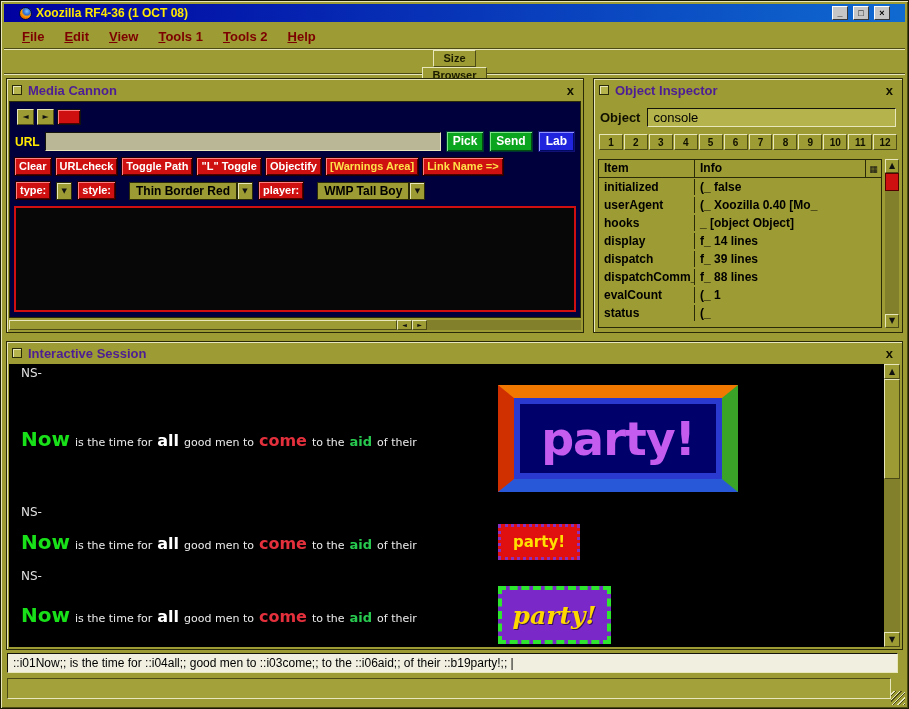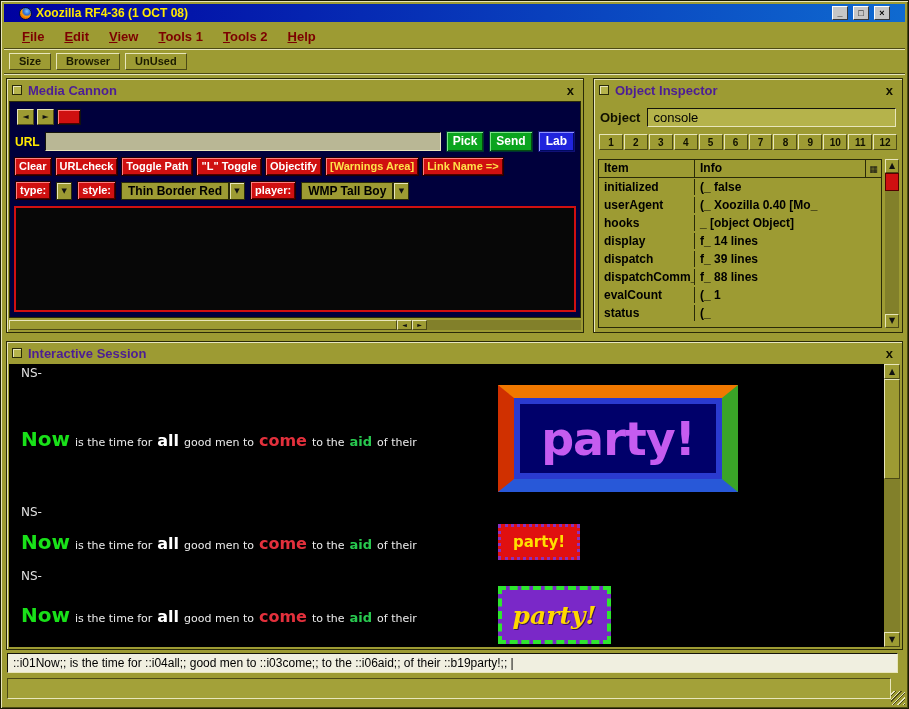--- a/index.html
+++ b/index.html
@@ -23,22 +23,22 @@
             border-right:1px solid #383838; border-bottom:1px solid #383838;
             display:flex; align-items:center; justify-content:center;
             font-size:9px; font-weight:bold; color:#000; line-height:1; }
 
   
   .menubar { position:absolute; left:3px; top:23px; right:3px; height:25px;
              display:flex; align-items:center; padding:0 8px;
              border-bottom:1px solid #4c4a15; box-shadow:0 1px 0 #e8e6bb; }
   .menu-item { color:#7c0000; font-weight:bold; font-size:13px; padding:2px 10px; white-space:nowrap; }
   .toolbar { position:absolute; left:3px; top:49px; right:3px; height:24px;
-             display:flex; align-items:center; gap:5px; padding:0 5px;
-             border-bottom:1px solid #4c4a15; box-shadow:0 1px 0 #e8e6bb; }
+             display:flex; align-items:center; padding:0 5px;
+             border-bottom:1px solid #4c4a15; box-shadow:0 1px 0 #e8e6bb;flex-direction:column; }
   .tbtn { background:#9d9b33; color:#1c1c00; font-weight:bold; font-size:11px;
           font-family:inherit; padding:1px 9px 2px;
           border-top:1px solid #e8e6bb; border-left:1px solid #e8e6bb;
           border-right:1px solid #4c4a15; border-bottom:1px solid #4c4a15; }
 
   
   .panel { position:absolute; background:#9d9b33; border:1px solid #2a2a08;
            box-shadow: inset 1px 1px 0 #e8e6bb; }
   .ptitle { height:22px; display:flex; align-items:center; gap:6px; padding:0 5px; }
   .picon { width:10px; height:10px; border:1px solid #2a2a08; background:#b5b34b;
@@ -77,21 +77,21 @@
   .mc-row3 { display:flex; gap:3px; padding:5px 4px 0; }
   .rbtn { background:#cf1010; color:#fff; font-weight:bold; font-size:11px; font-family:inherit;
           padding:2px 4px 3px; border:1px solid #200;
           box-shadow: inset 1px 1px 0 #ff8080, inset -1px -1px 0 #500000; white-space:nowrap; }
   .rbtn.yel { color:#ffe14a; }
   .mc-row4 { display:flex; align-items:center; gap:5px; padding:5px 5px 0; }
   .drop-arrow { width:16px; height:18px; background:#9d9b33; border:1px solid #2a2a08;
                 box-shadow: inset 1px 1px 0 #e8e6bb; color:#111;
                 display:flex; align-items:center; justify-content:center;
                 font-family:"DejaVu Sans",sans-serif; font-size:7px; }
-  .sel { display:flex; }
+  .sel { display:flex;margin-left:8px; }
   .sel-val { background:#9d9b33; color:#000; font-weight:bold; font-size:12px;
              padding:0 6px; border:1px solid #2a2a08; height:18px;
              display:flex; align-items:center; white-space:nowrap; }
   .mc-black { margin:6px 4px 0; height:106px; border:2px solid #d01010; background:#070707; }
   .mc-hscroll { position:absolute; left:2px; right:2px; bottom:2px; height:10px;
                 background:#82802a; display:flex; }
   .hthumb { width:388px; background:#9d9b33;
             border-top:1px solid #e8e6bb; border-left:1px solid #e8e6bb;
             border-right:1px solid #4c4a15; border-bottom:1px solid #4c4a15; }
   .mc-hscroll .sbtn { width:15px; font-size:6px; }

